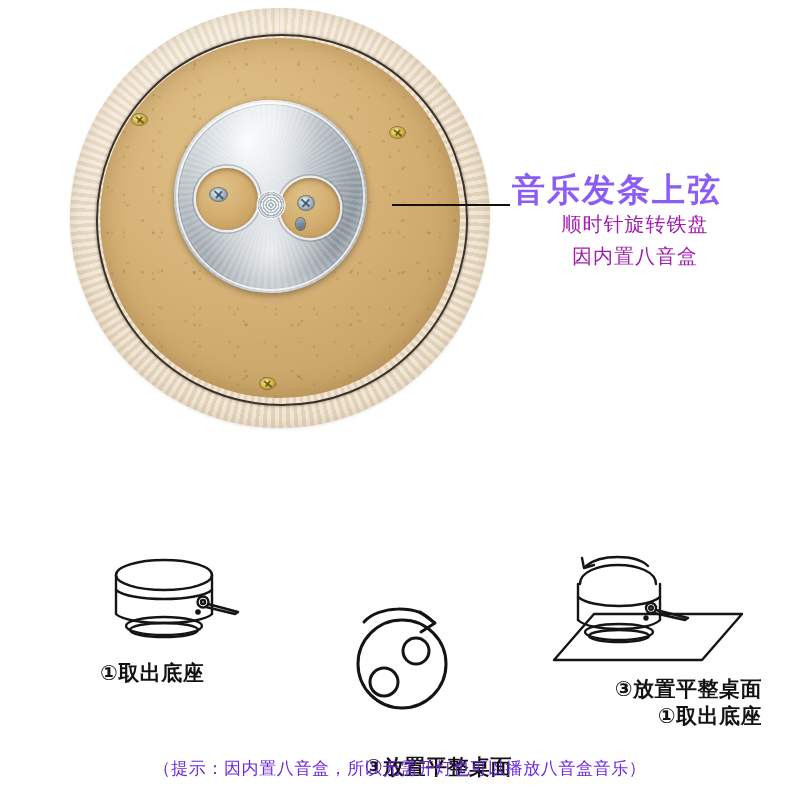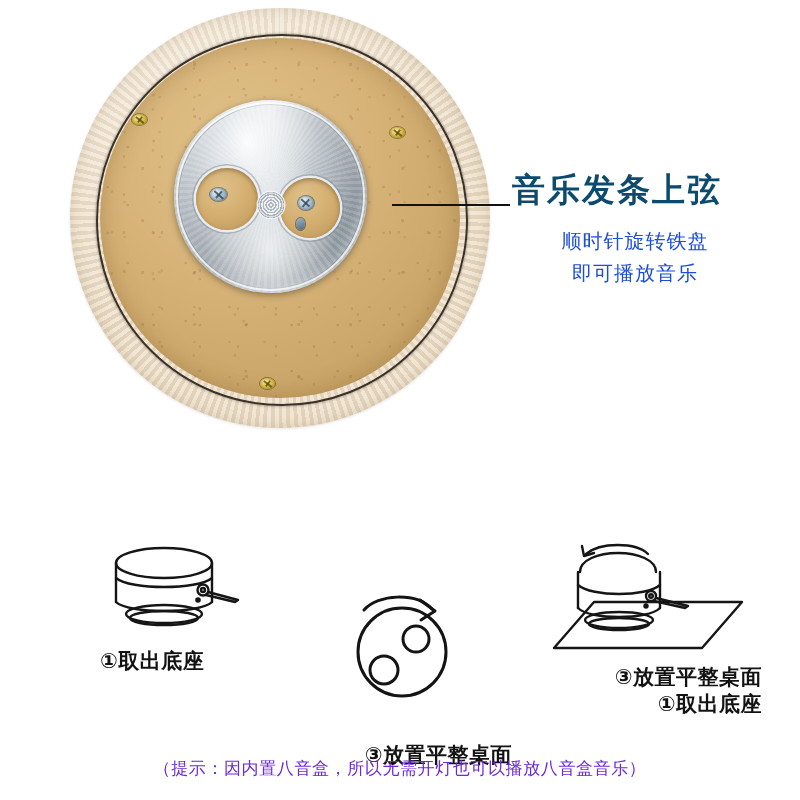--- a/index.html
+++ b/index.html
@@ -137,38 +137,38 @@
 
   
   .leader{
     position:absolute;left:392px;top:204px;width:118px;height:2px;background:#14110e;
   }
 
   
   .callout{position:absolute;left:512px;top:172px;width:270px;}
   .callout-title{
     font-family:"DejaVu Serif","Liberation Serif",serif;
-    font-size:33px;line-height:1.12;font-weight:700;color:#0c4a6e;
+    font-size:33px;line-height:1.12;font-weight:700;color:#8b5cf6;
     letter-spacing:2px;white-space:nowrap;
   }
   .callout-sub{
-    margin-top:16px;font-family:Liberation Sans, sans-serif;
-    font-size:20px;line-height:1.62;color:#1d4ed8;letter-spacing:1px;
+    margin-top:1px;font-family:Liberation Mono, monospace;
+    font-size:20px;line-height:1.62;color:#a21caf;letter-spacing:1px;
     text-align:center;padding-right:24px;
   }
 
   
   .section-heading{
     position:absolute;left:0;top:478px;width:800px;text-align:center;
     font-family:"DejaVu Sans","Liberation Sans",sans-serif;
     font-size:35px;font-weight:700;color:#131313;letter-spacing:3px;
   }
 
   
-  .steps{position:absolute;left:0;top:540px;width:800px;height:215px;}
+  .steps{position:absolute;left:0;top:552px;width:800px;height:215px;}
   .step{position:absolute;}
   .step-label{
     font-family:"DejaVu Sans","Liberation Sans",sans-serif;
     font-size:21px;font-weight:700;color:#121212;letter-spacing:.5px;
     text-align:right;line-height:1.30;white-space:nowrap;
   }
   .step1{left:86px;top:0;width:190px;}
   .step1 .art{height:105px;position:relative;}
   .step1 .step-label{position:absolute;left:0;top:108px;width:190px;text-align:left;padding-left:14px;}
 
@@ -213,21 +213,21 @@
         <div class="pin-dot"></div>
       </div>
     </div>
 
     <div class="leader"></div>
 
     <div class="callout">
       <div class="callout-title">音乐发条上弦</div>
       <div class="callout-sub">
         <div>顺时针旋转铁盘</div>
-        <div>即可播放音乐</div>
+        <div>因内置八音盒</div>
       </div>
     </div>
   </div>
 
 
   <div class="steps">
 
     <div class="step step1">
       <div class="art">
         <svg width="190" height="105" viewBox="0 0 190 105">

